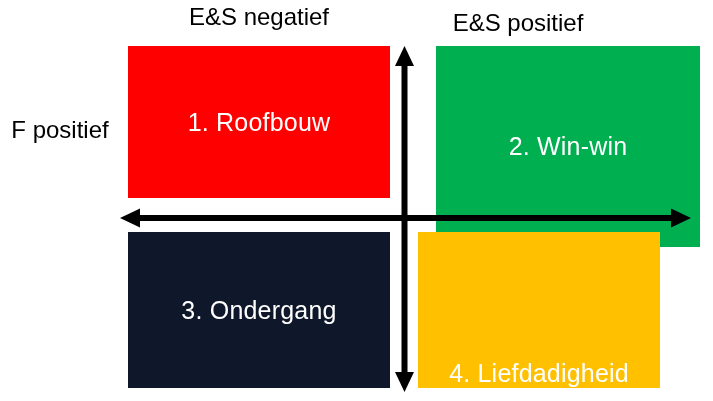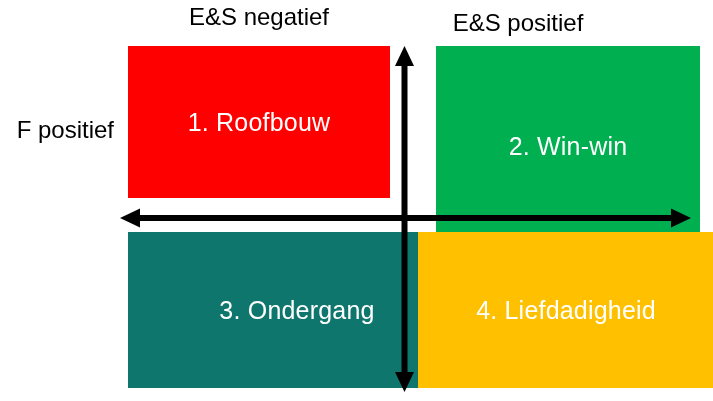--- a/index.html
+++ b/index.html
@@ -19,31 +19,31 @@
     position: absolute;
     display: flex;
     align-items: center;
     justify-content: center;
     font-size: 25px;
     letter-spacing: 0.2px;
   }
   .q1 { left: 128px; top: 46px;  width: 262px; height: 152px; }
   .q2 { left: 400px; top: 46px;  width: 264px; height: 201px; margin-left: 36px; }
   .q3 { left: 128px; top: 232px; width: 262px; height: 156px; }
-  .q4 { left: 418px; top: 232px; width: 296px; height: 156px; }
+  .q4 { left: 418px; top: 232px; width: 242px; height: 156px; align-items: flex-end; }
   .axis-label {
     position: absolute;
     color: #000000;
     font-size: 24px;
     text-align: center;
     white-space: nowrap;
   }
   .axis-label.top-left  { left: 128px; top: 3px;  width: 262px; }
   .axis-label.top-right { left: 386px; top: 9px;  width: 264px; }
-  .axis-label.side-top    { left: 6px; top: 116px; width: 108px; text-align: right; }
+  .axis-label.side-top    { left: 6px; top: 116px; width: 108px; }
   .axis-label.side-bottom { left: 6px; top: 274px; width: 108px; }
   .arrows-svg {
     position: absolute;
     left: 0;
     top: 0;
     pointer-events: none;
   }
 </style>
 </head>
 <body>
@@ -56,21 +56,21 @@
   <div class="axis-label side-top">F positief</div>
 
   <div class="quadrant q1" style="background-color: rgb(255, 0, 0); color: rgb(255, 255, 255);">
     <span>1. Roofbouw</span>
   </div>
 
   <div class="quadrant q2" style="background-color: rgb(0, 176, 80); color: rgb(255, 255, 255);">
     <span>2. Win-win</span>
   </div>
 
-  <div class="quadrant q3" style="background-color: #0f766e; color: rgb(255, 255, 255); padding-left: 38px;">
+  <div class="quadrant q3" style="background-color: #0f172a; color: rgb(255, 255, 255);">
     <span>3. Ondergang</span>
   </div>
 
   <div class="quadrant q4" style="background-color: rgb(255, 192, 0); color: rgb(255, 255, 255);">
     <span>4. Liefdadigheid</span>
   </div>
 
   <svg class="arrows-svg" width="713" height="401" viewBox="0 0 713 401">
     <g fill="#000000" stroke="none">
       <line x1="404.5" y1="62" x2="404.5" y2="376" stroke="#000000" stroke-width="6"></line>

